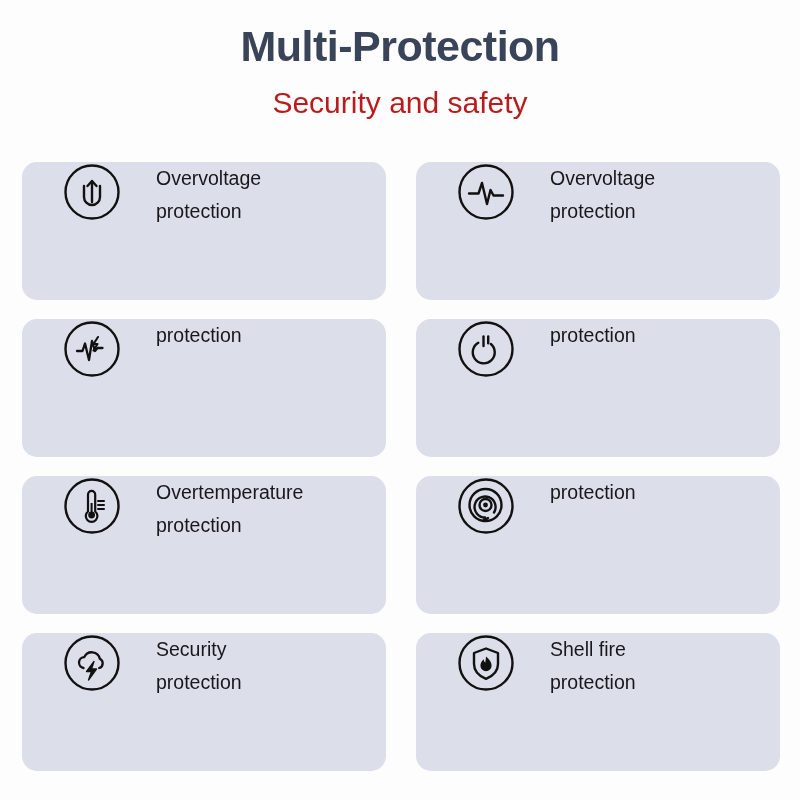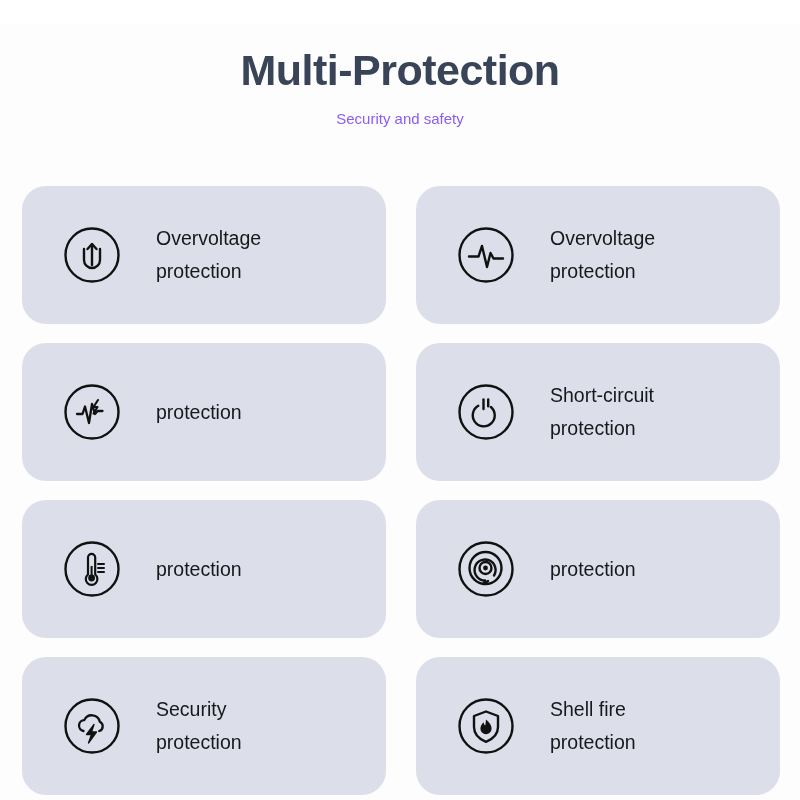--- a/index.html
+++ b/index.html
@@ -21,58 +21,56 @@
     height: 800px;
     background: #fdfdfe;
     box-sizing: border-box;
   }
 
   
   .header {
     width: 100%;
     padding-top: 22px;
     text-align: center;
-    margin-top: 24px;
   }
   .page-title {
     font-size: 43px;
     font-weight: bold;
     color: #3a4458;
     letter-spacing: -0.5px;
     line-height: 1.12;
     margin: 0;
   }
   .page-subtitle {
-    font-size: 15px;
+    font-size: 30px;
     font-weight: normal;
-    color: #8b5cf6;
+    color: #b91c1c;
     margin: 0;
     padding-top: 16px;
     letter-spacing: 0px;
   }
 
   
   .grid {
     position: absolute;
     left: 22px;
     top: 162px;
     width: 758px;
     display: grid;
     grid-template-columns: 364px 364px;
     grid-column-gap: 30px;
     grid-row-gap: 19px;
   }
 
   .card {
     height: 138px;
     background: #dcdee9;
-    border-radius: 24px;
+    border-radius: 15px;
     display: flex;
     flex-direction: row;
-    align-items: center;
     box-sizing: border-box;
     padding-left: 40px;
   }
 
   .card-icon {
     flex: 0 0 auto;
     width: 60px;
     height: 60px;
     display: block;
   }
@@ -151,38 +149,38 @@
     <div class="card">
       <span class="card-icon">
         <svg viewBox="0 0 60 60" fill="none" xmlns="http://www.w3.org/2000/svg">
           <circle cx="30" cy="30" r="26.5" stroke="#111111" stroke-width="2.4"></circle>
           <path d="M22.3 23.8 a11 11 0 1 0 12.6 1.2" stroke="#111111" stroke-width="2.4" stroke-linecap="round"></path>
           <path d="M27.5 17.5 V27" stroke="#111111" stroke-width="2.4" stroke-linecap="round"></path>
           <path d="M32.2 17.5 V24.2" stroke="#111111" stroke-width="2.4" stroke-linecap="round"></path>
         </svg>
       </span>
       <span class="card-text">
-        <span class="l1">Short-circuit</span>
         <span class="l2">protection</span>
       </span>
     </div>
 
     <div class="card">
       <span class="card-icon">
         <svg viewBox="0 0 60 60" fill="none" xmlns="http://www.w3.org/2000/svg">
           <circle cx="30" cy="30" r="26.5" stroke="#111111" stroke-width="2.4"></circle>
           <path d="M26 35.5 V18.5 a3.6 3.6 0 0 1 7.2 0 V35.5 a5.8 5.8 0 1 1 -7.2 0 Z" stroke="#111111" stroke-width="2.2" stroke-linejoin="round"></path>
           <circle cx="29.6" cy="39" r="3.4" fill="#111111"></circle>
           <rect x="28.6" y="27" width="2" height="12" fill="#111111"></rect>
           <path d="M36 25 H42" stroke="#111111" stroke-width="2" stroke-linecap="round"></path>
           <path d="M36 29 H42" stroke="#111111" stroke-width="2" stroke-linecap="round"></path>
           <path d="M36 33 H42" stroke="#111111" stroke-width="2" stroke-linecap="round"></path>
         </svg>
       </span>
       <span class="card-text">
+        <span class="l1">Overtemperature</span>
         <span class="l2">protection</span>
       </span>
     </div>
 
     <div class="card">
       <span class="card-icon">
         <svg viewBox="0 0 60 60" fill="none" xmlns="http://www.w3.org/2000/svg">
           <circle cx="30" cy="30" r="26.5" stroke="#111111" stroke-width="2.4"></circle>
           <circle cx="29.5" cy="29" r="16" stroke="#111111" stroke-width="2.4"></circle>
           <path d="M38 36.5 a10.5 10.5 0 1 0 -9 5 L27.5 45 L32 42" stroke="#111111" stroke-width="2.4" stroke-linecap="round" stroke-linejoin="round"></path>

